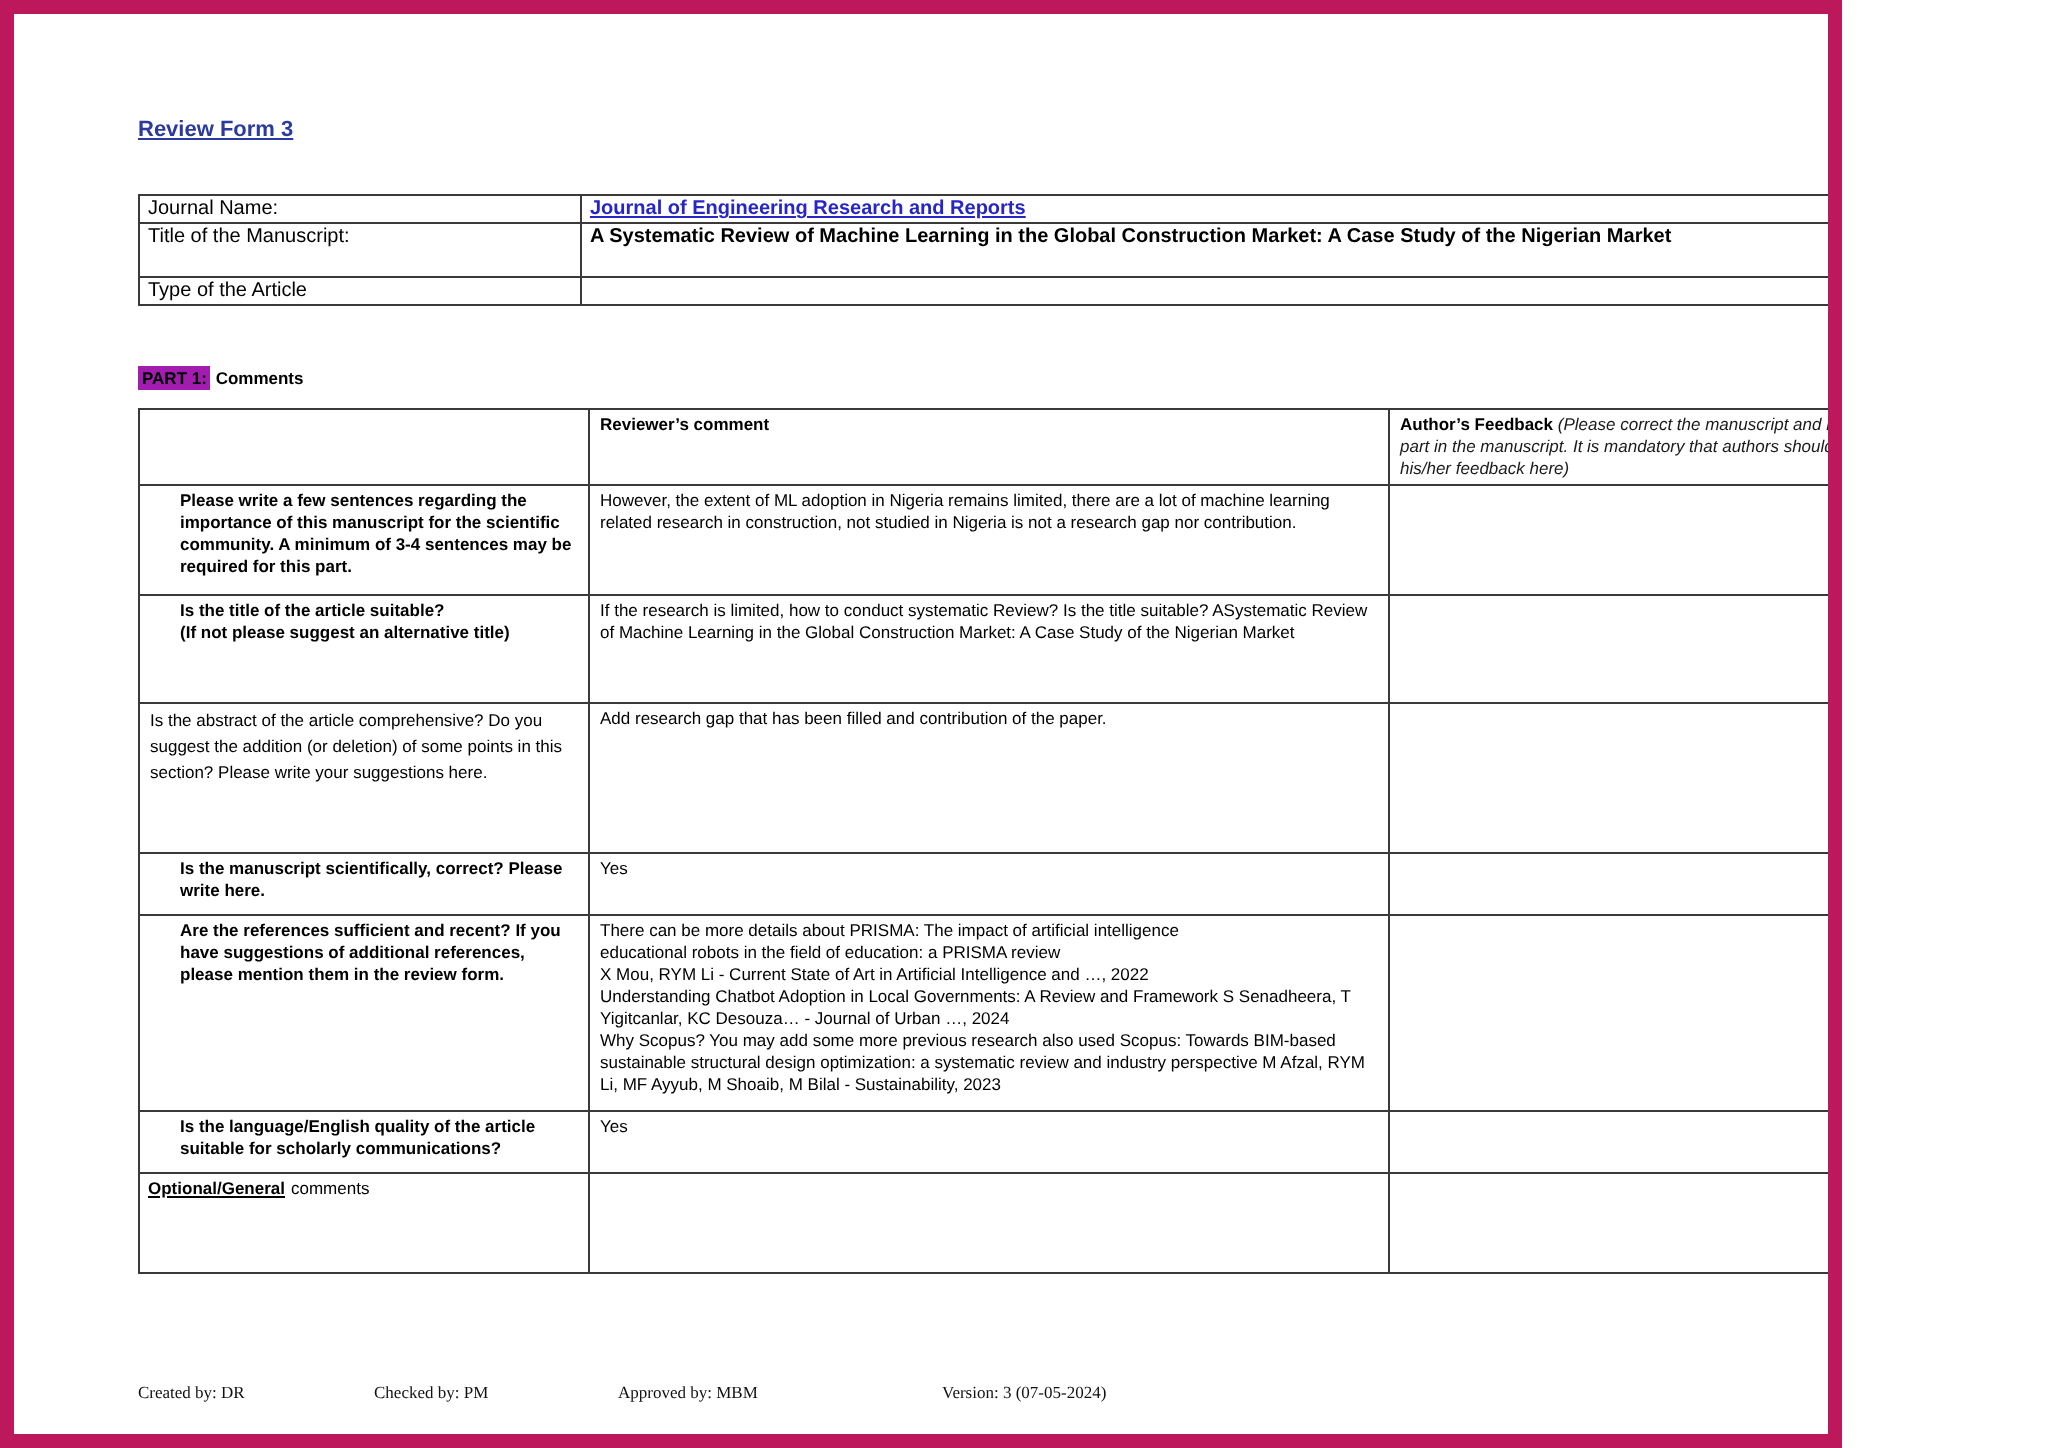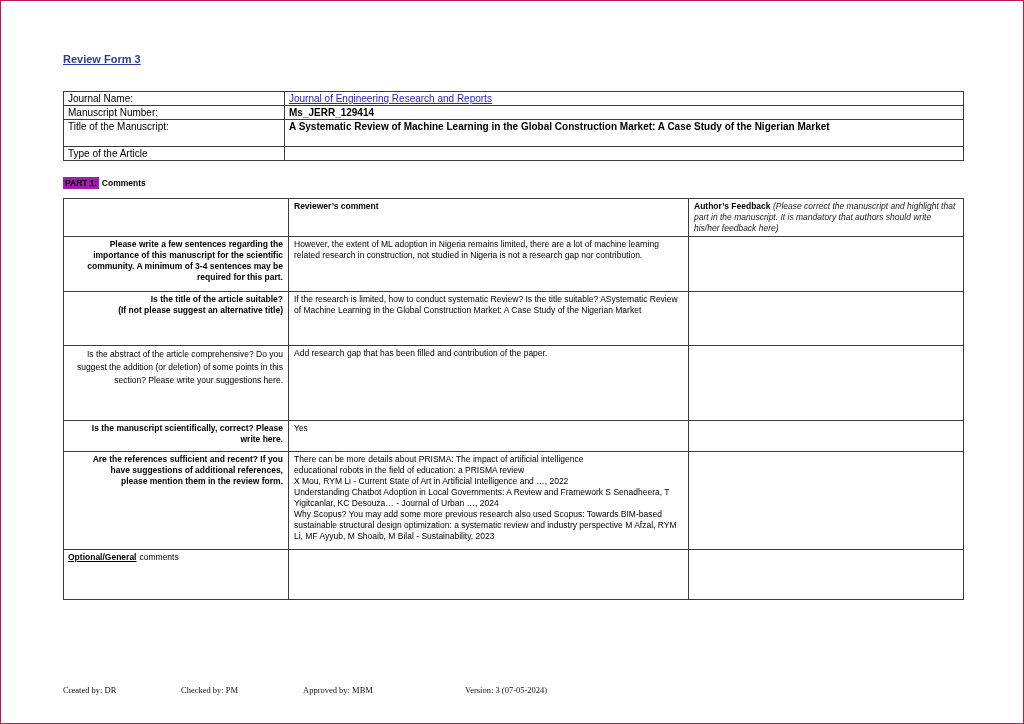--- a/index.html
+++ b/index.html
@@ -1,23 +1,23 @@
 <!DOCTYPE html>
 <html><head>
 <meta charset="utf-8">
 <style>
   * { margin: 0; padding: 0; box-sizing: border-box; }
   html, body { background: #ffffff; }
   body { font-family: "Liberation Sans", sans-serif; color: #000; }
   .page {
     position: relative;
-    width: 1024px;
+    width: 921px;
     height: 724px;
     background: #fff;
-    border: 1px solid #be185d;
+    border: 7px solid #be185d;
     overflow: hidden;
   }
   .doc-title {
     position: absolute;
     left: 62px;
     top: 52px;
     font-size: 11px;
     font-weight: bold;
     color: #2b3a9e;
     text-decoration: underline;
@@ -30,21 +30,21 @@
     left: 62px;
     top: 90px;
     width: 900px;
   }
   .info-table td { font-size: 10px; line-height: 11px; padding: 1px 4px; }
   .info-table col.c1 { width: 221px; }
   .info-table col.c2 { width: 679px; }
   .info-table tr.r-small { height: 14px; }
   .info-table tr.r-title { height: 27px; }
   .info-value { font-weight: bold; }
-  .journal-link { color: #2525c8; font-weight: normal; text-decoration: underline; cursor: pointer; }
+  .journal-link { color: #2525c8; font-weight: bold; text-decoration: underline; cursor: pointer; }
   .title-value { padding-top: 9px; }
   
   .part-label {
     position: absolute;
     left: 62px;
     top: 177px;
     font-size: 8.5px;
     font-weight: bold;
   }
   .hl { background: #a21caf; padding: 1px 2px; }
@@ -52,21 +52,21 @@
   .comments-table {
     position: absolute;
     left: 62px;
     top: 197px;
     width: 900px;
   }
   .comments-table col.cq { width: 225px; }
   .comments-table col.cc { width: 400px; }
   .comments-table col.cf { width: 275px; }
   .comments-table td { font-size: 8.5px; line-height: 11px; padding: 2px 5px; }
-  .q-cell { font-weight: bold; padding-left: 20px !important; white-space: pre-line; text-align: right; }
+  .q-cell { font-weight: bold; padding-left: 20px !important; white-space: pre-line; }
   .q-cell.plain { font-weight: normal; padding-left: 5px !important; line-height: 13px; }
   .c-cell { white-space: pre-line; }
   .hdr-reviewer { font-weight: bold; }
   .hdr-feedback { font-size: 8px; line-height: 9.5px; }
   .hdr-feedback b { font-size: 8.5px; }
   .hdr-feedback i { color: #1a1a1a; }
   .optional-cell { padding-left: 4px !important; }
   .optional-cell .opt-bold { font-weight: bold; text-decoration: underline; }
   .optional-cell .opt-rest { margin-left: 3px; }
   tr.h-hdr  { height: 31px; }
@@ -101,24 +101,20 @@
 
   <table class="info-table">
     <colgroup>
         <col class="c1">
         <col class="c2">
       </colgroup>
     <tbody>
         <tr class="r-small">
       <td>Journal Name:</td>
       <td><span class="journal-link">Journal of Engineering Research and Reports</span></td>
-    </tr>
-    <tr class="r-small">
-      <td>Manuscript Number:</td>
-      <td class="info-value">Ms_JERR_129414</td>
     </tr>
     <tr class="r-title">
       <td>Title of the Manuscript:</td>
       <td class="info-value title-value">A Systematic Review of Machine Learning in the Global Construction Market: A Case Study of the Nigerian Market</td>
     </tr>
     <tr class="r-small">
       <td>Type of the Article</td>
       <td></td>
     </tr>
   </tbody>
@@ -168,20 +164,25 @@
     <tr class="h-r5">
       <td class="q-cell">Are the references sufficient and recent? If you have suggestions of additional references, please mention them in the review form.</td>
       <td class="c-cell">There can be more details about PRISMA: The impact of artificial intelligence
 educational robots in the field of education: a PRISMA review
 X Mou, RYM Li - Current State of Art in Artificial Intelligence and …, 2022
 Understanding Chatbot Adoption in Local Governments: A Review and Framework S Senadheera, T Yigitcanlar, KC Desouza… - Journal of Urban …, 2024
 Why Scopus? You may add some more previous research also used Scopus: Towards BIM-based sustainable structural design optimization: a systematic review and industry perspective M Afzal, RYM Li, MF Ayyub, M Shoaib, M Bilal - Sustainability, 2023</td>
       <td></td>
     </tr>
 
+    <tr class="h-r6">
+      <td class="q-cell">Is the language/English quality of the article suitable for scholarly communications?</td>
+      <td class="c-cell">Yes</td>
+      <td></td>
+    </tr>
 
     <tr class="h-r7">
       <td class="optional-cell"><span class="opt-bold">Optional/General</span><span class="opt-rest">comments</span></td>
       <td class="c-cell"></td>
       <td></td>
     </tr>
   </tbody>
     </table>
 
   <div class="footer">

